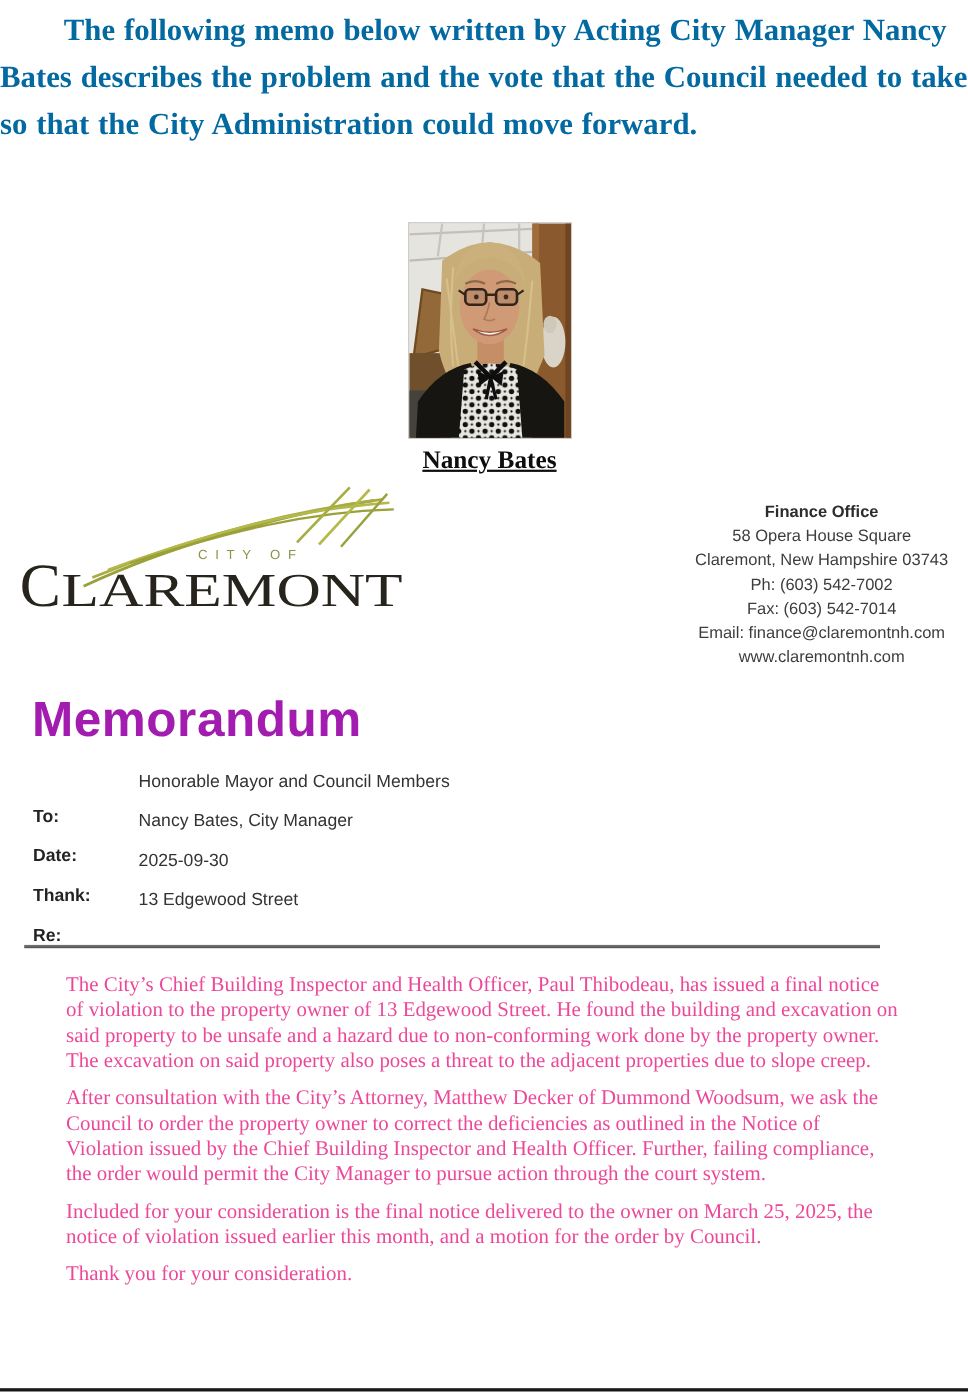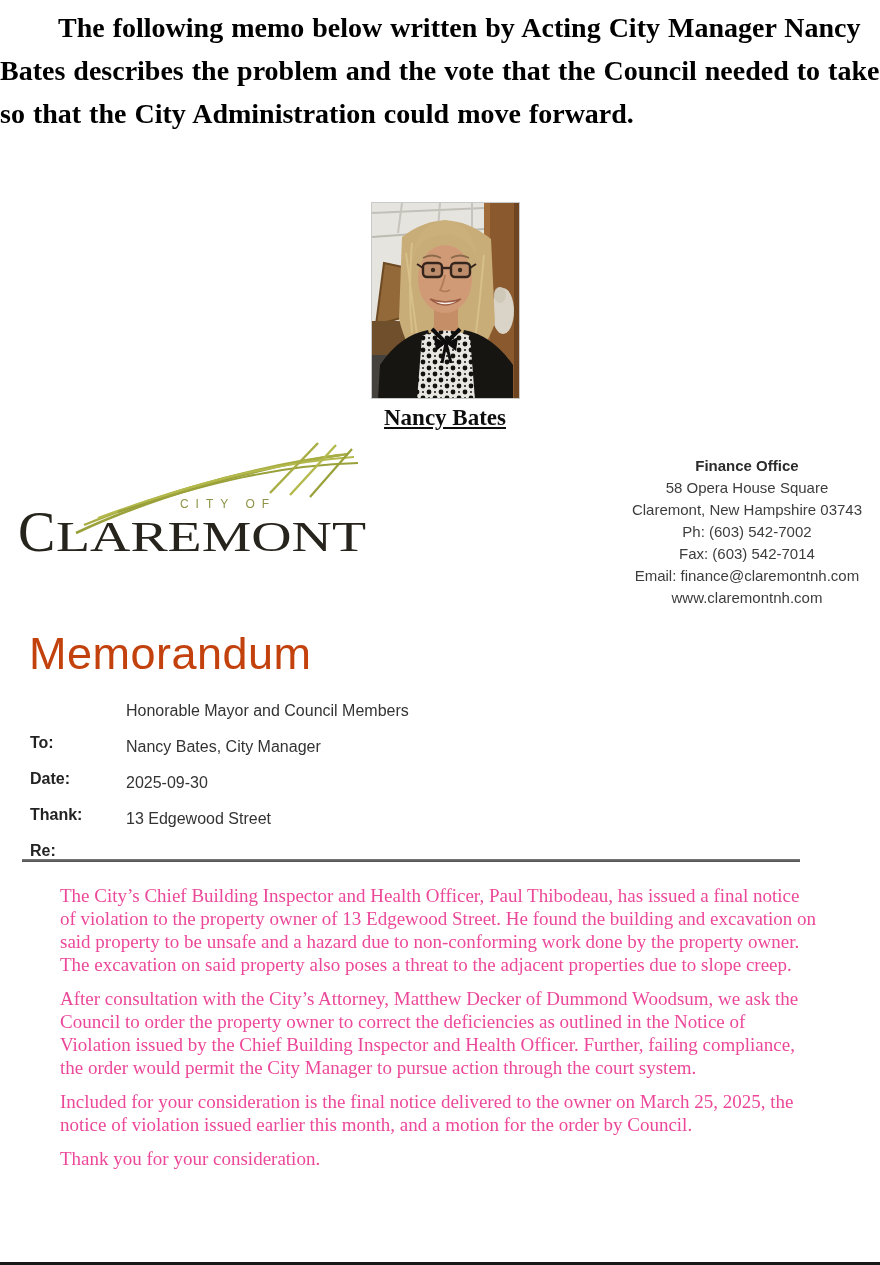--- a/index.html
+++ b/index.html
@@ -12,21 +12,21 @@
     font-family:"Liberation Sans", sans-serif;
     color:#1c1c1c;
   }
 
   
   .intro {
     position:absolute; top:6px; left:0; width:880px;
     font-family:"Liberation Serif", serif;
     font-weight:bold;
     font-size:28px; line-height:43px;
-    color:#000000;
+    color:#0369a1;
     text-indent:58px;
     word-spacing:1px;
   }
 
   
   .photo-block { position:absolute; top:202px; left:371px; width:148px; }
   .photo-frame {
     width:149px; height:197px;
     border:1px solid #c9c9c9;
     background:#e6e4df;
@@ -49,22 +49,22 @@
     position:absolute; top:455px; right:18px;
     text-align:center;
     font-size:15px; line-height:22px;
     color:#3d3d3d;
   }
   .contact .office { font-weight:bold; color:#2c2c2c; }
 
   
   .memo-title {
     position:absolute; top:628px; left:29px;
-    font-size:45px; line-height:52px; font-weight:normal;
-    color:#c2410c; letter-spacing:0.5px;
+    font-size:45px; line-height:52px; font-weight:bold;
+    color:#a21caf; letter-spacing:0.5px;
   }
   .fields { position:absolute; top:702px; left:30px; }
   .field-row { display:flex; margin-bottom:16px; height:20px; }
   .field-label { width:96px; font-weight:bold; font-size:16px; color:#232323;margin-top:32px; }
   .field-value { font-size:16px; color:#333333; }
 
   .rule {
     position:absolute; top:859px; left:22px;
     width:778px; height:3px;
     background:linear-gradient(#7a7a7a,#4e4e4e);

